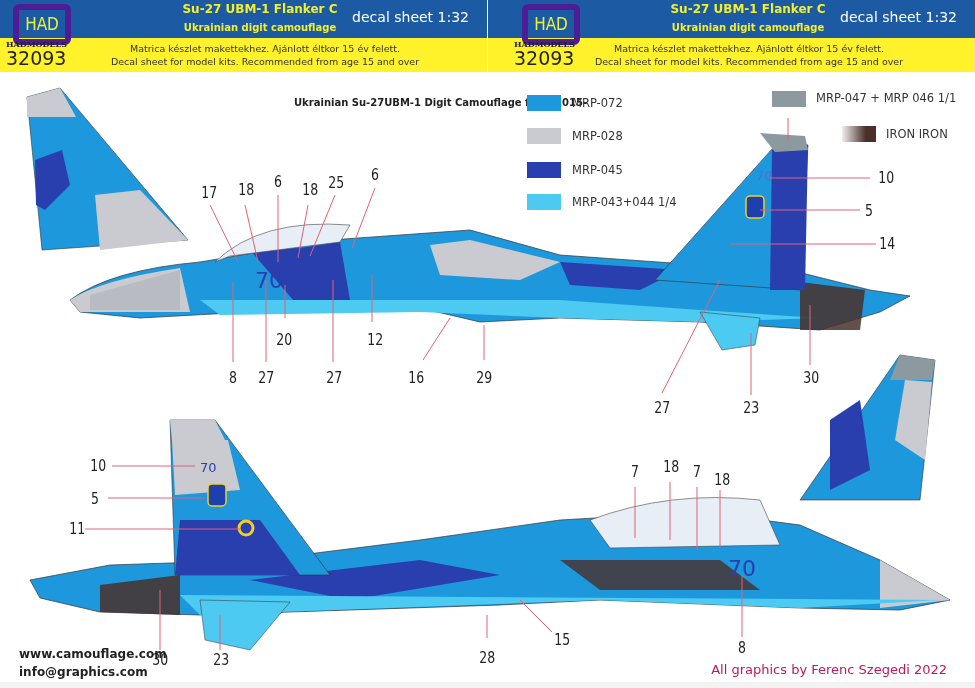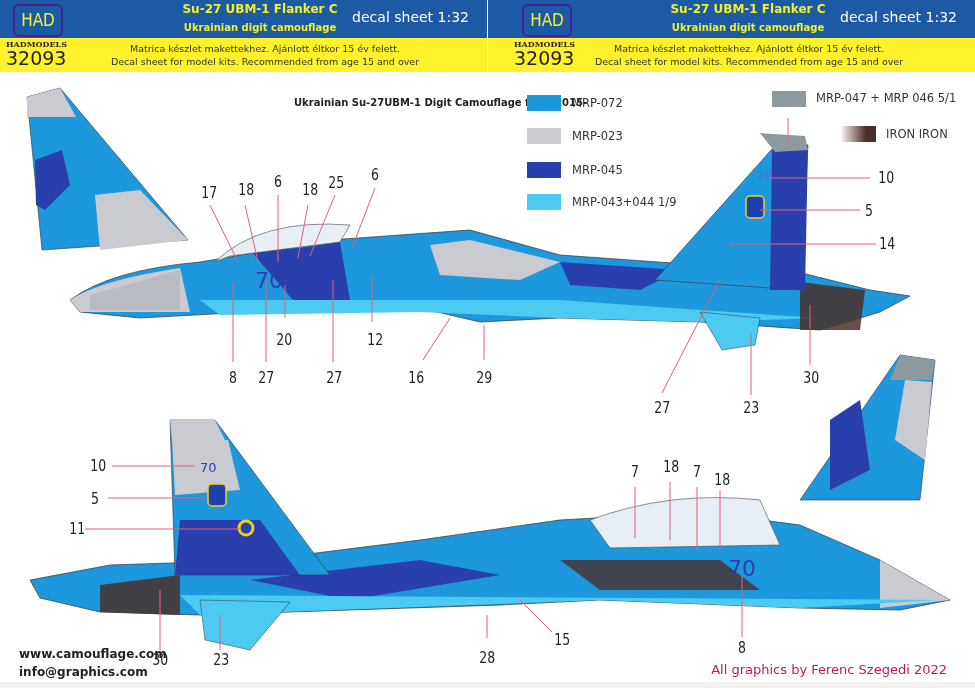--- a/index.html
+++ b/index.html
@@ -1,20 +1,20 @@
 <!DOCTYPE html>
 <html><head>
 <meta charset="utf-8">
 <style>
   html,body{margin:0;padding:0;background:#ffffff;}
   body{width:975px;height:688px;position:relative;overflow:hidden;font-family:"DejaVu Sans Condensed","DejaVu Sans",sans-serif;}
   .banner{position:absolute;top:0;width:487px;height:72px;}
   .banner .blue{position:absolute;left:0;top:0;width:100%;height:38px;background:#1d5aa4;}
   .banner .yellow{position:absolute;left:0;top:38px;width:100%;height:34px;background:#fff22a;}
-  .logo{position:absolute;left:13px;top:4px;width:46px;height:29px;border:2px solid #4c1d95;border-radius:6px;color:#e9f13a;font-size:17px;line-height:29px;text-align:center;letter-spacing:0;}
+  .logo{position:absolute;left:13px;top:4px;width:46px;height:29px;border:6px solid #4c1d95;border-radius:6px;color:#e9f13a;font-size:17px;line-height:29px;text-align:center;letter-spacing:0;}
   .title{position:absolute;left:140px;top:2px;width:240px;text-align:center;color:#f2ef2d;font-weight:bold;font-size:12px;font-family:"DejaVu Sans",sans-serif;}
   .subtitle{position:absolute;left:140px;top:22px;width:240px;text-align:center;color:#f2ef2d;font-weight:bold;font-size:10px;font-family:"DejaVu Sans",sans-serif;}
   .scale{position:absolute;right:18px;top:9px;color:#ffffff;font-size:14px;font-family:"DejaVu Sans",sans-serif;}
   .brand{position:absolute;left:6px;top:39px;width:52px;text-align:center;font-family:"DejaVu Serif",serif;font-weight:bold;font-size:8px;color:#222;}
   .code{position:absolute;left:6px;top:47px;width:52px;text-align:center;font-size:19px;color:#222;font-family:"DejaVu Sans",sans-serif;}
   .notice{position:absolute;left:100px;top:42px;width:330px;text-align:center;font-size:9.5px;line-height:13px;color:#333;font-family:"DejaVu Sans",sans-serif;}
   .legend-title{position:absolute;left:294px;top:97px;font-weight:bold;font-size:10px;color:#222;font-family:"DejaVu Sans",sans-serif;}
   .sw{position:absolute;width:34px;height:16px;}
   .sw-label{position:absolute;font-size:11.5px;color:#333;font-family:"DejaVu Sans",sans-serif;}
   .callout{position:absolute;font-size:16px;color:#222;font-family:"DejaVu Sans",sans-serif;transform:scaleX(0.78);transform-origin:center;}
@@ -142,27 +142,27 @@
     <line x1="487" y1="615" x2="487" y2="638"></line>
     <line x1="520" y1="600" x2="552" y2="632"></line>
     <line x1="742" y1="575" x2="742" y2="637"></line>
   </g>
 </svg>
 
 <div class="legend-title">Ukrainian Su-27UBM-1 Digit Camouflage from 2015-</div>
 <div class="sw" style="left:527px;top:95px;background:#1e98dc;"></div>
 <div class="sw-label" style="left:572px;top:96px;">MRP-072</div>
 <div class="sw" style="left:527px;top:128px;background:#c9cbd0;"></div>
-<div class="sw-label" style="left:572px;top:129px;">MRP-023</div>
+<div class="sw-label" style="left:572px;top:129px;">MRP-028</div>
 <div class="sw" style="left:527px;top:162px;background:#2a3fae;"></div>
 <div class="sw-label" style="left:572px;top:163px;">MRP-045</div>
 <div class="sw" style="left:527px;top:194px;background:#4ccaf2;"></div>
-<div class="sw-label" style="left:572px;top:195px;">MRP-043+044 1/9</div>
+<div class="sw-label" style="left:572px;top:195px;">MRP-043+044 1/4</div>
 <div class="sw" style="left:772px;top:91px;background:#8c9aa0;"></div>
-<div class="sw-label" style="left:816px;top:91px;">MRP-047 + MRP 046 5/1</div>
+<div class="sw-label" style="left:816px;top:91px;">MRP-047 + MRP 046 1/1</div>
 <div class="sw" style="left:842px;top:126px;background:linear-gradient(90deg,#f4eeee,#4a302a 70%);"></div>
 <div class="sw-label" style="left:886px;top:127px;">IRON IRON</div>
 
 <div class="callout" style="left:199px;top:183px;">17</div>
 <div class="callout" style="left:236px;top:180px;">18</div>
 <div class="callout" style="left:273px;top:172px;">6</div>
 <div class="callout" style="left:300px;top:180px;">18</div>
 <div class="callout" style="left:326px;top:173px;">25</div>
 <div class="callout" style="left:370px;top:165px;">6</div>
 <div class="callout" style="left:228px;top:368px;">8</div>

